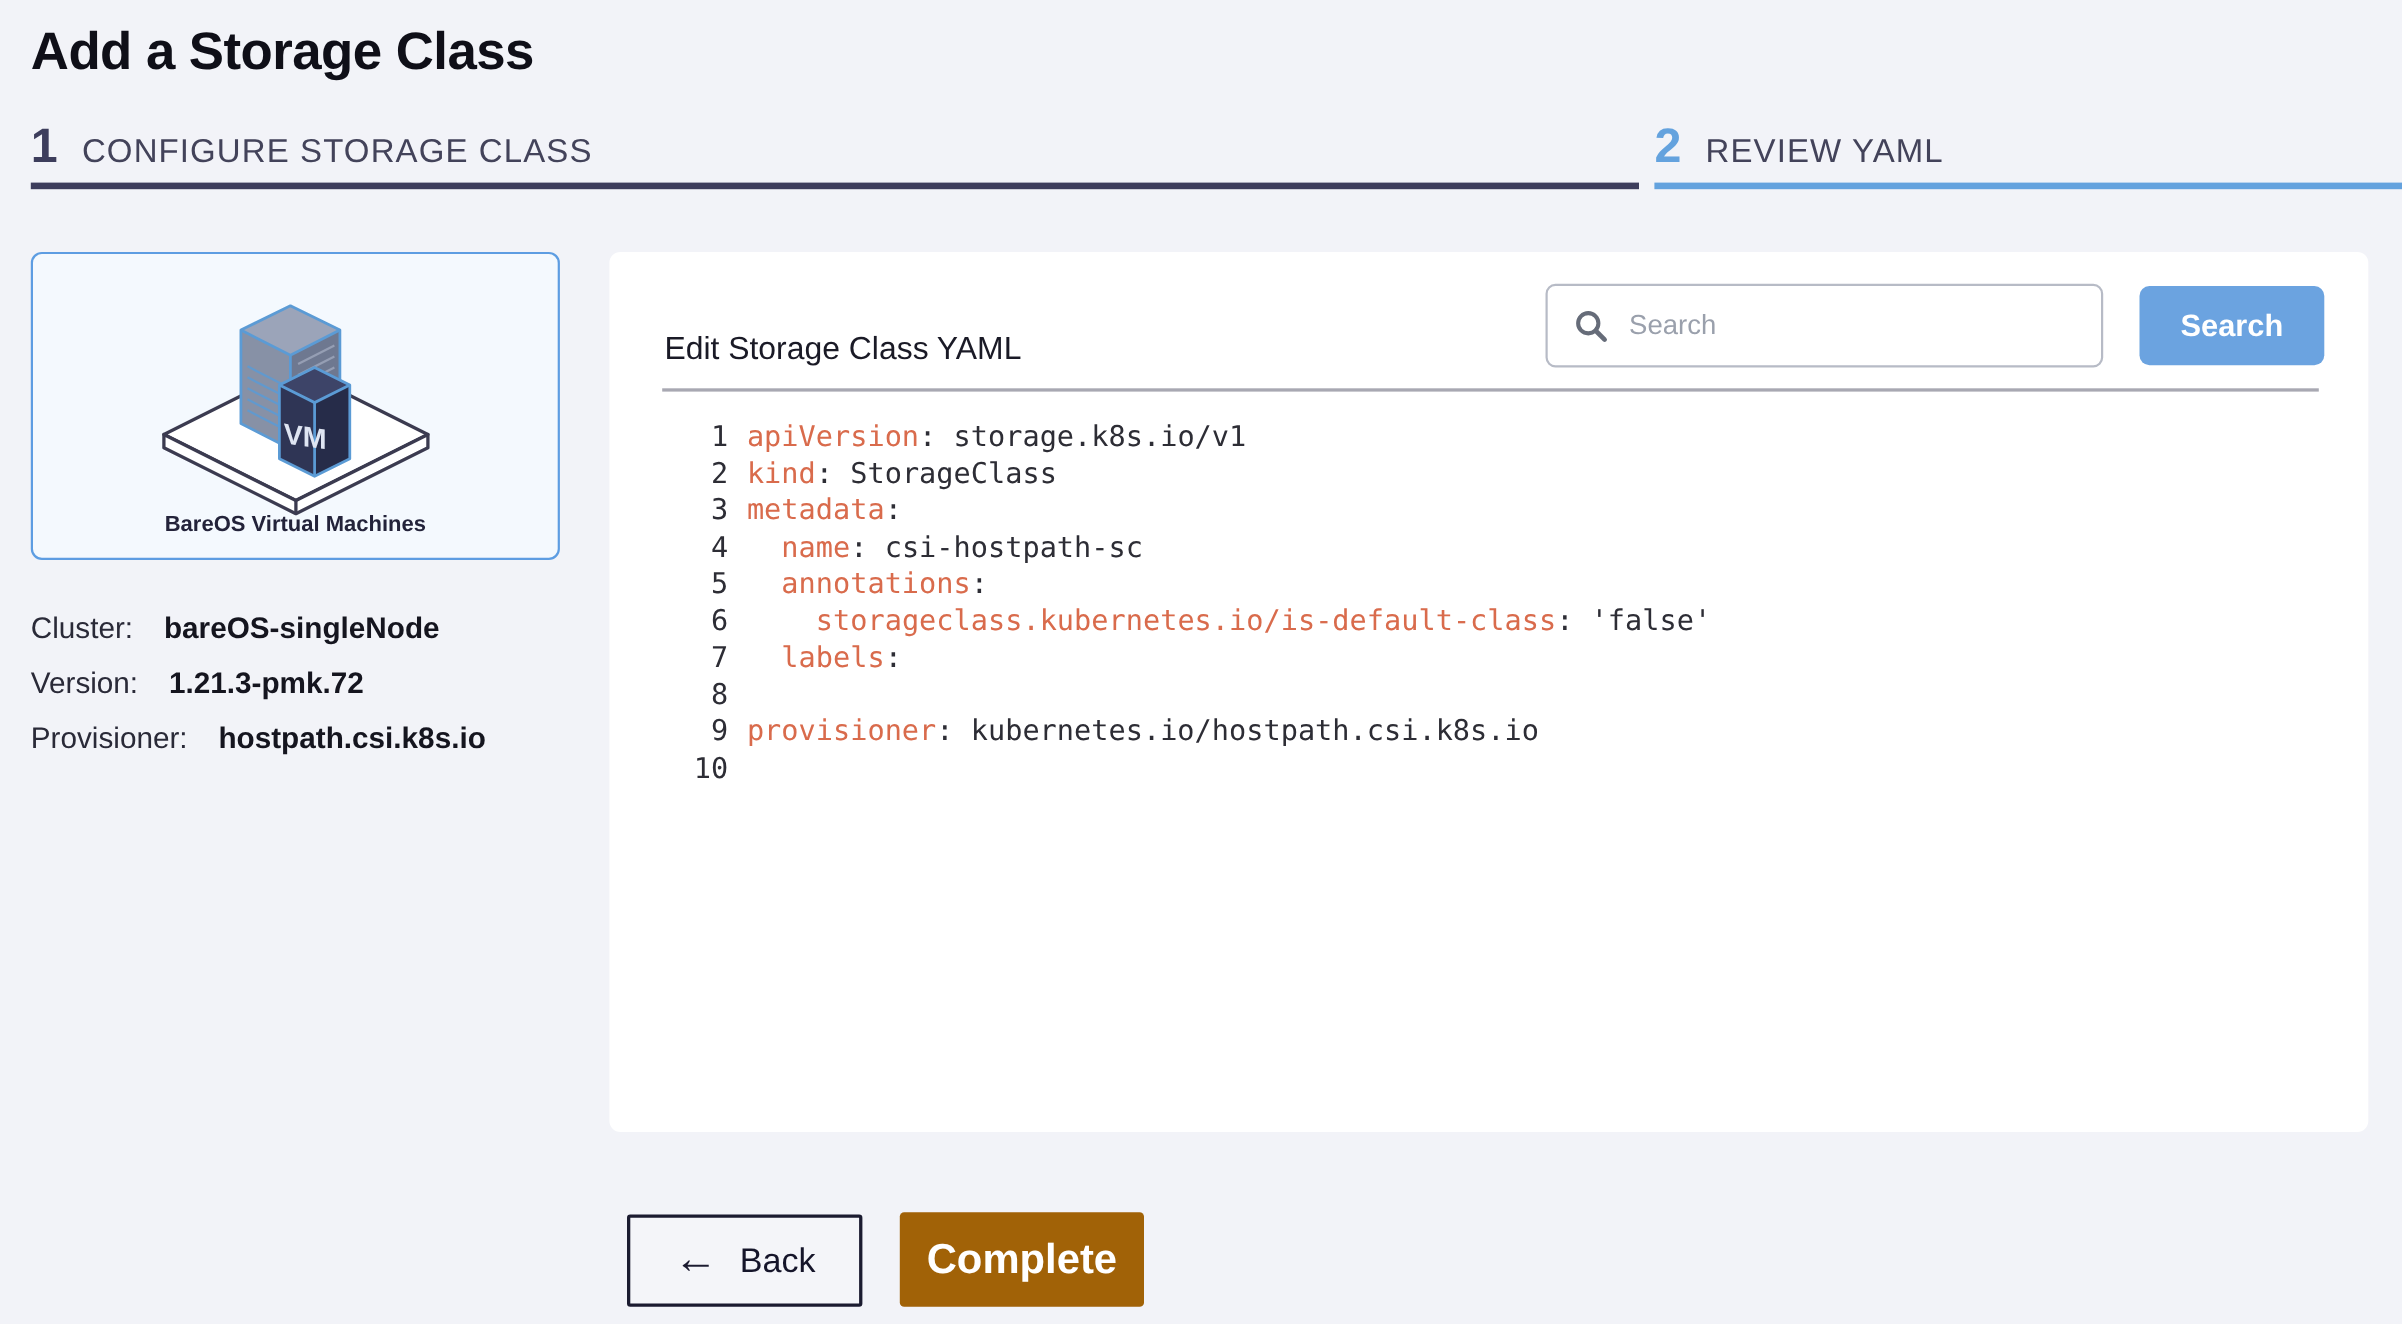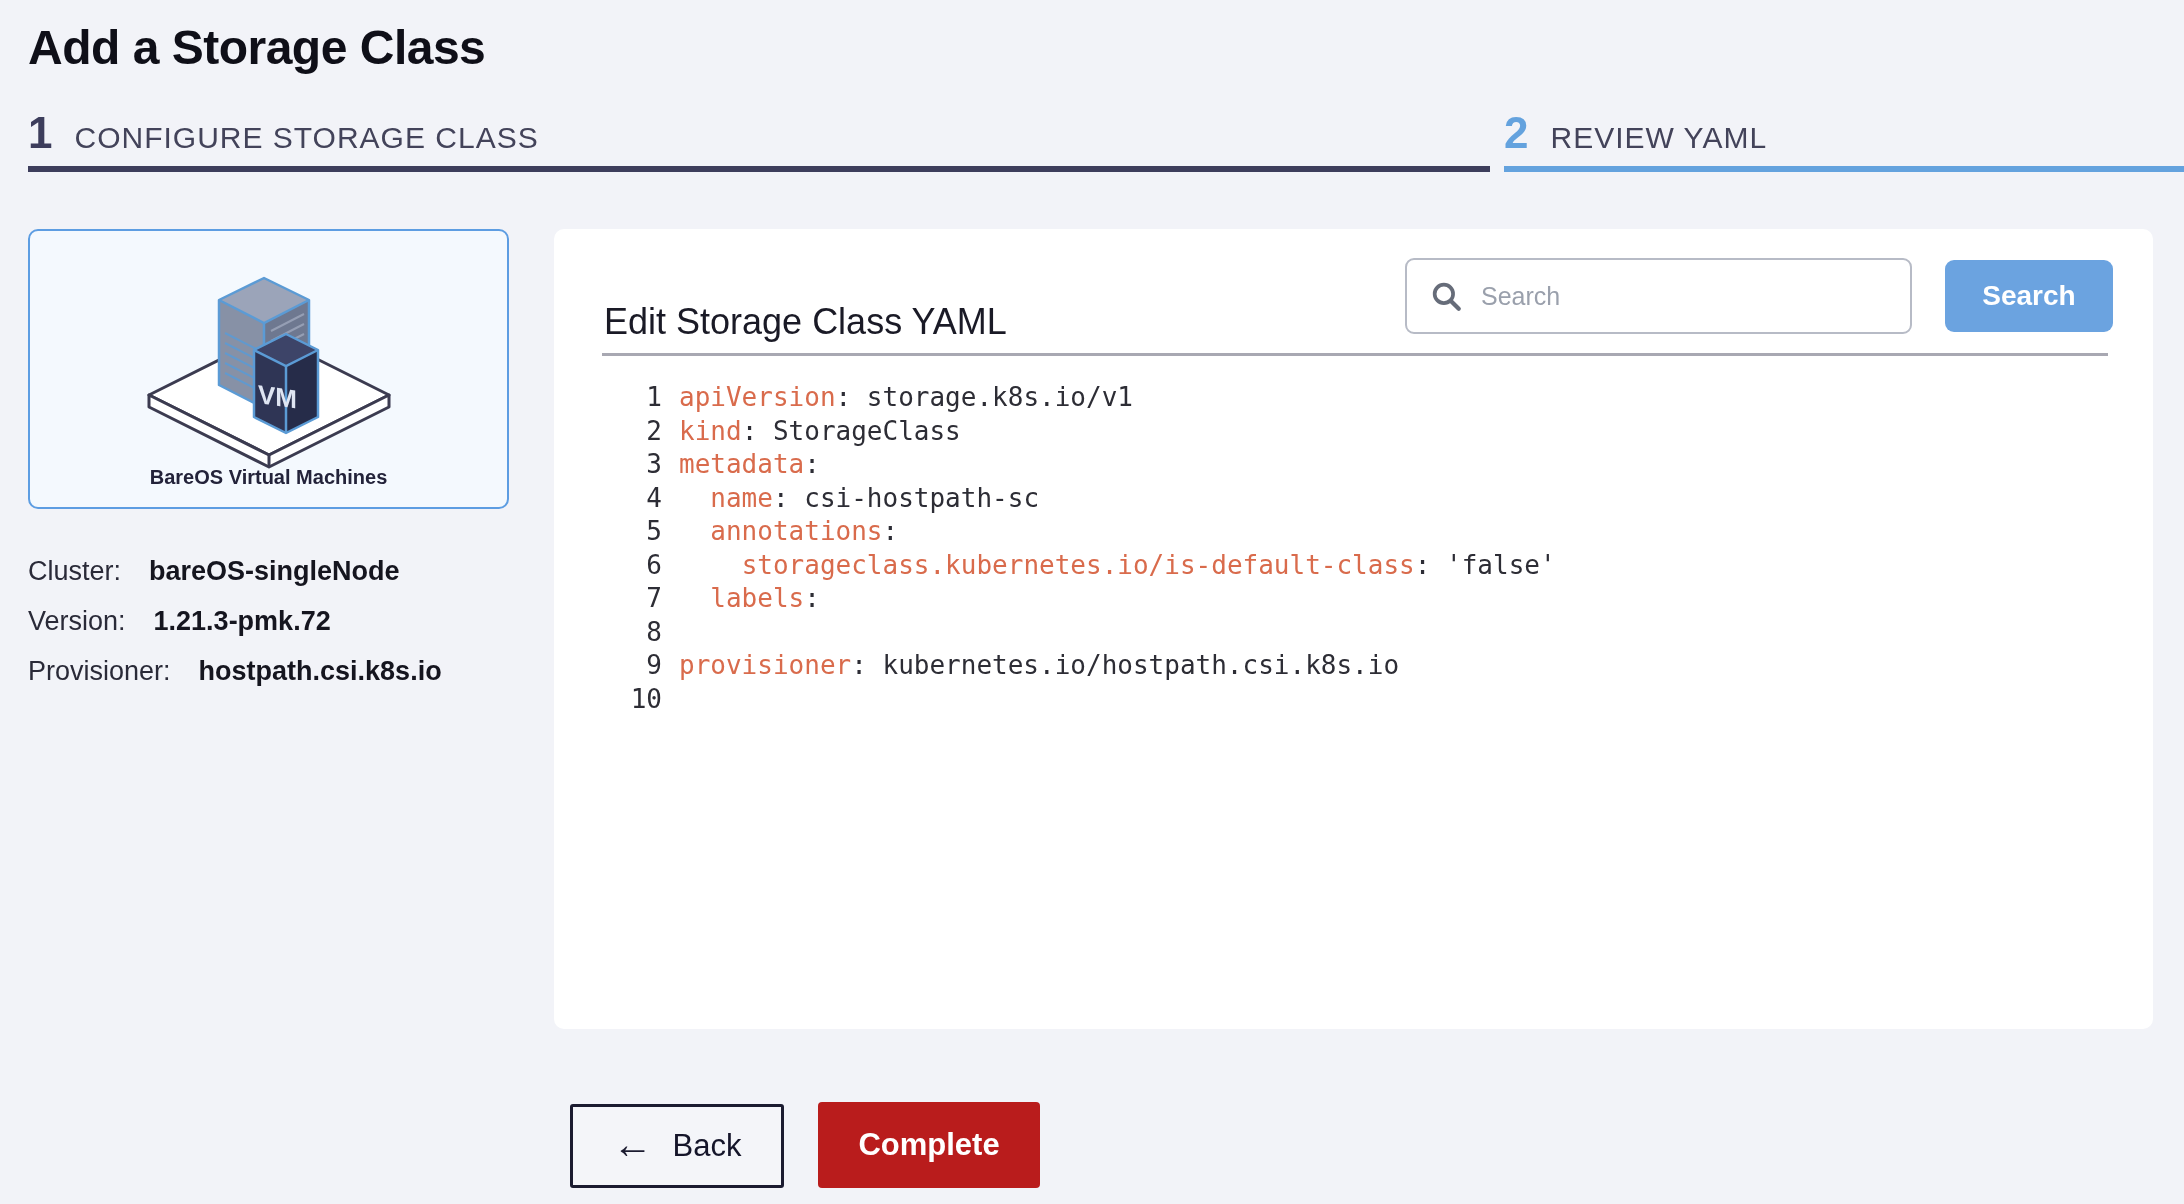--- a/index.html
+++ b/index.html
@@ -46,21 +46,21 @@
   .info-label { color:#2a2a38; font-weight:400; }
   .info-value { color:#15151f; font-weight:700; margin-left:28px; }
 
   
   .editor-panel {
     position:absolute; left:554px; top:229px; width:1599px; height:800px;
     background:#ffffff; border-radius:10px;
   }
   .editor-title {
     position:absolute; left:50px; top:72px;
-    font-size:36px; font-weight:400; color:#1a1a26;
+    font-size:29px; font-weight:400; color:#1a1a26;
   }
   .search-box {
     position:absolute; left:851px; top:29px; width:507px; height:76px;
     background:#fff; border:2px solid #b7bbc6; border-radius:9px;
     display:flex; align-items:center; padding-left:22px;
   }
   .search-box svg { flex:none; }
   .search-input {
     border:none; outline:none; background:transparent;
     font-family:"Liberation Sans", sans-serif;
@@ -96,22 +96,22 @@
   .back-button {
     position:absolute; left:570px; top:1104px; width:214px; height:84px;
     background:#f4f5f9; border:3px solid #1b1b30; border-radius:3px;
     display:flex; align-items:center; justify-content:center; gap:20px;
     font-family:"Liberation Sans", sans-serif; cursor:pointer;
   }
   .back-arrow { font-size:40px; color:#1b1b30; line-height:1; margin-top:-4px; }
   .back-label { font-size:31px; font-weight:400; color:#15152a; }
   .complete-button {
     position:absolute; left:818px; top:1102px; width:222px; height:86px;
-    background:#b91c1c; border:none; border-radius:4px;
-    color:#ffffff; font-size:31px; font-weight:700;
+    background:#a16207; border:none; border-radius:4px;
+    color:#ffffff; font-size:38px; font-weight:700;
     font-family:"Liberation Sans", sans-serif; cursor:pointer;
   }
 </style>
 </head>
 <body>
 
 <div class="screen">
 
   <div class="page-title">Add a Storage Class</div>
 

